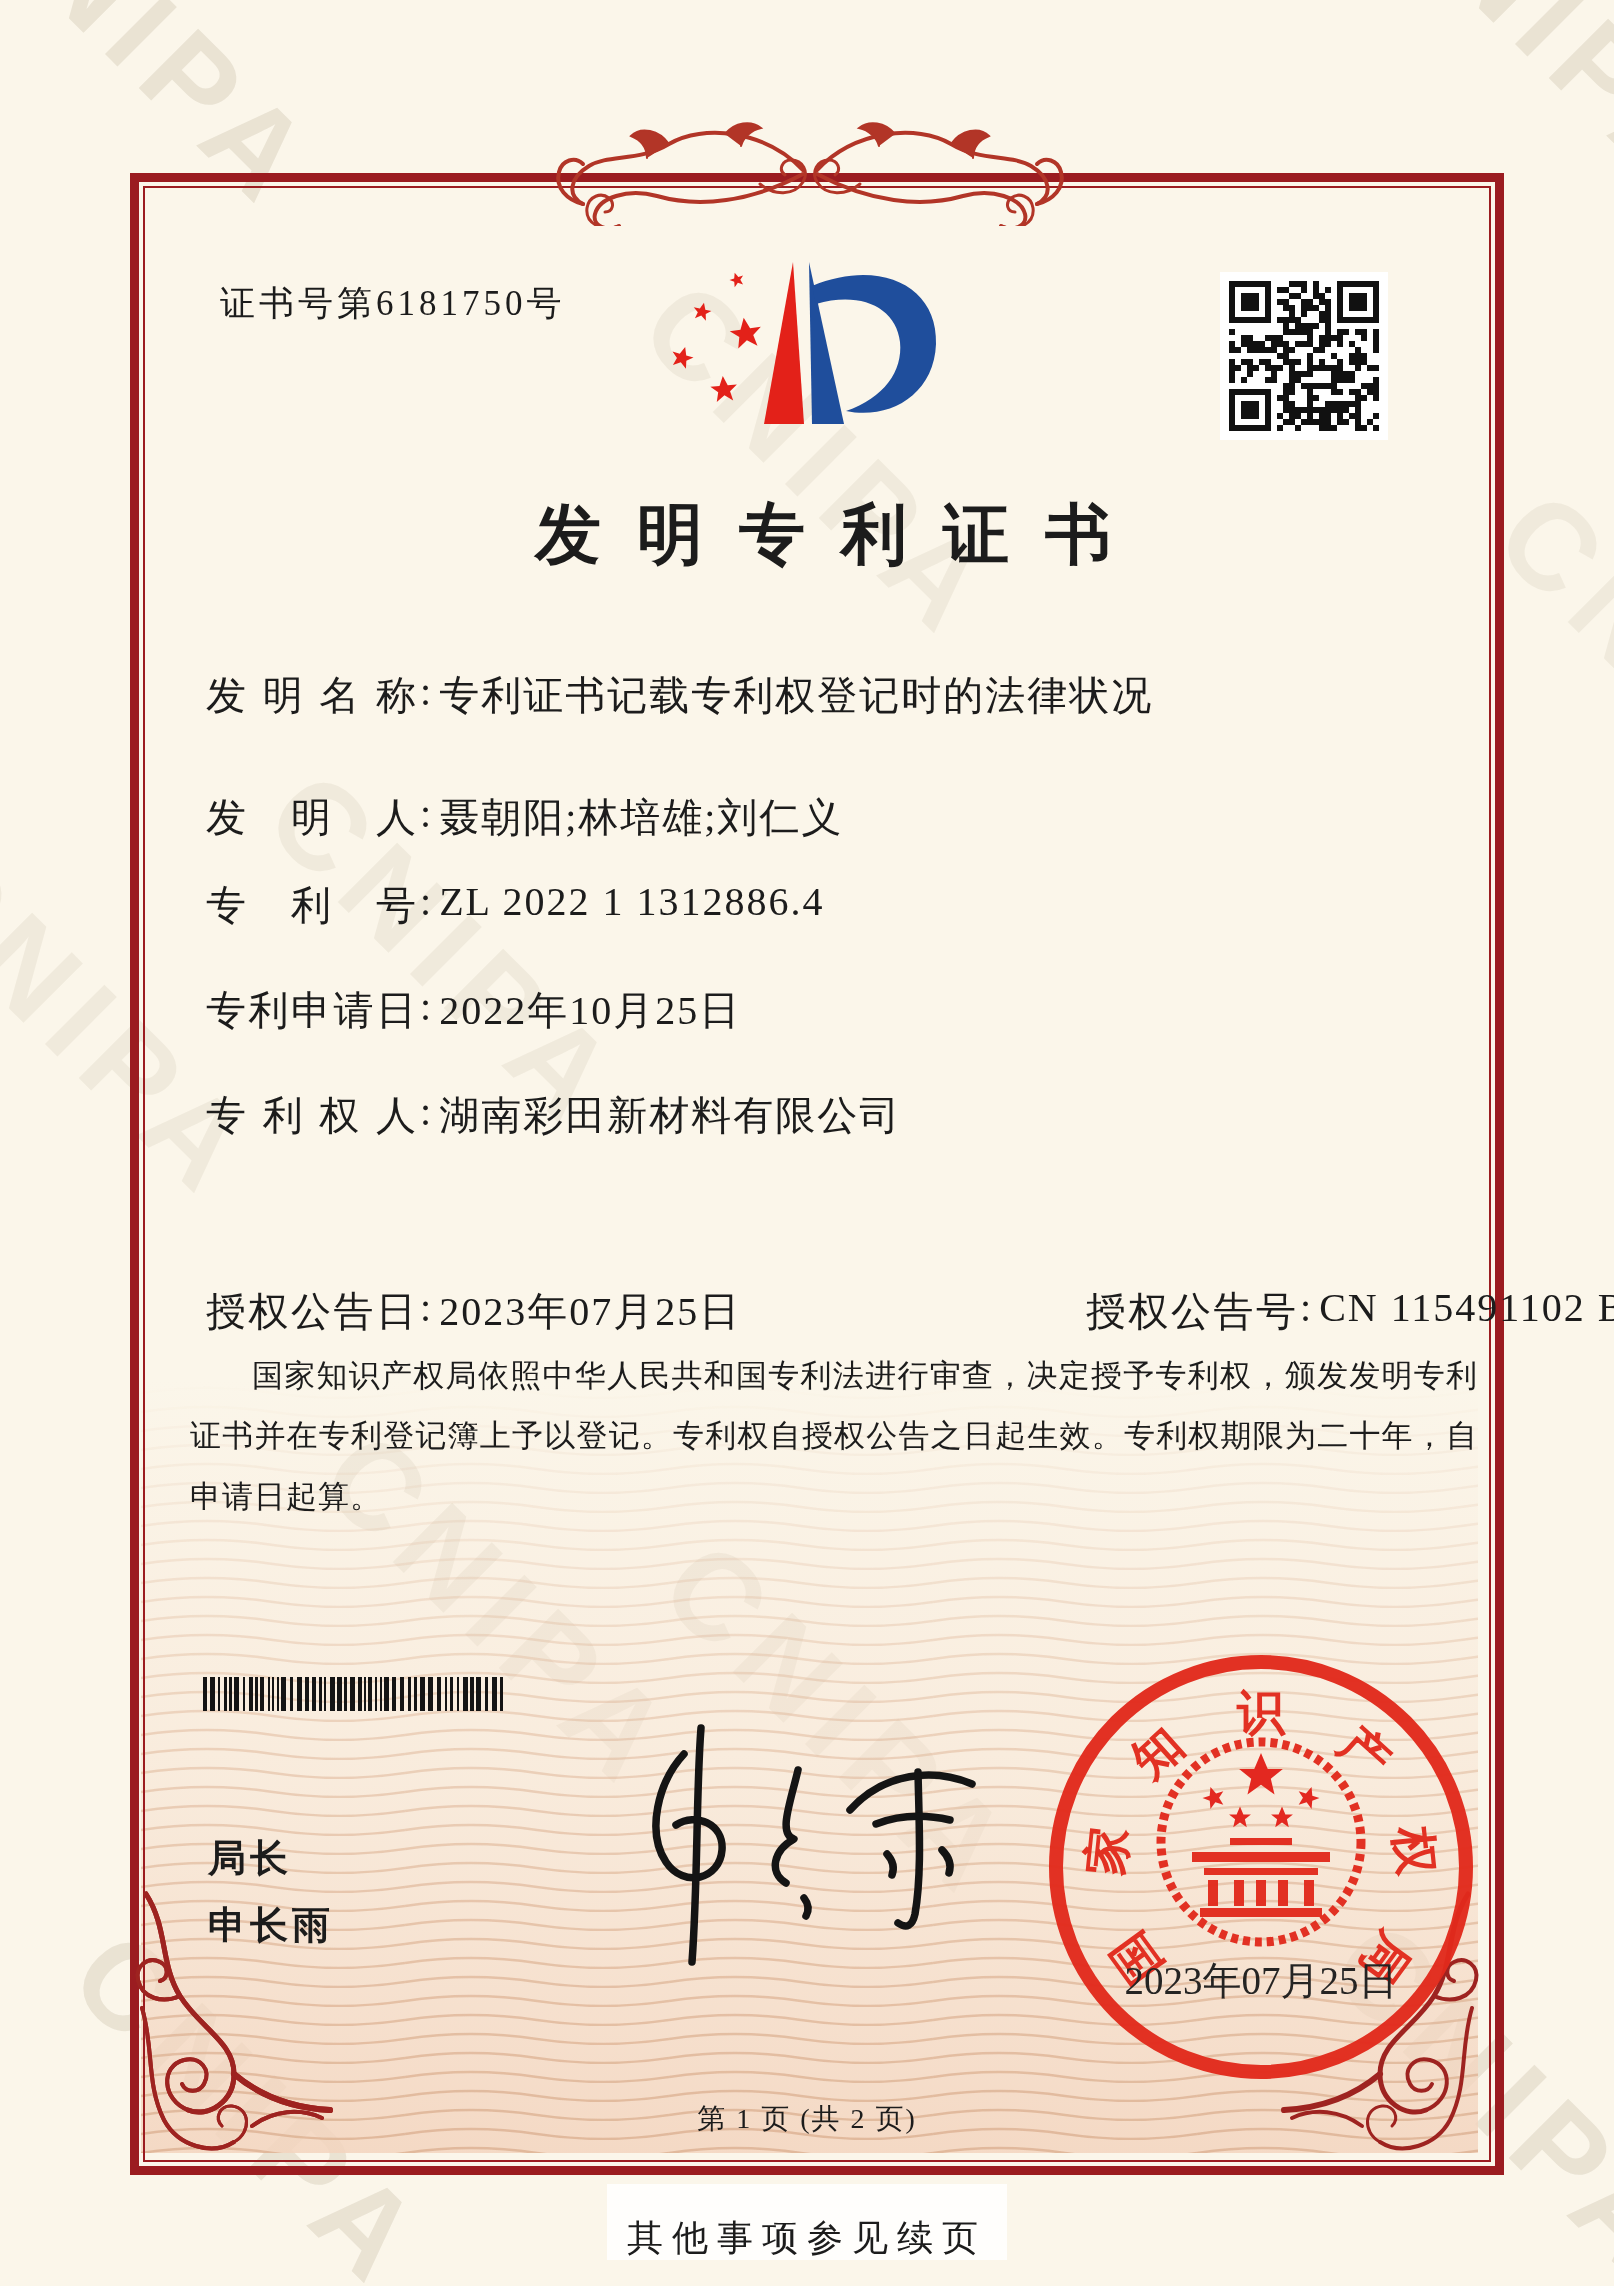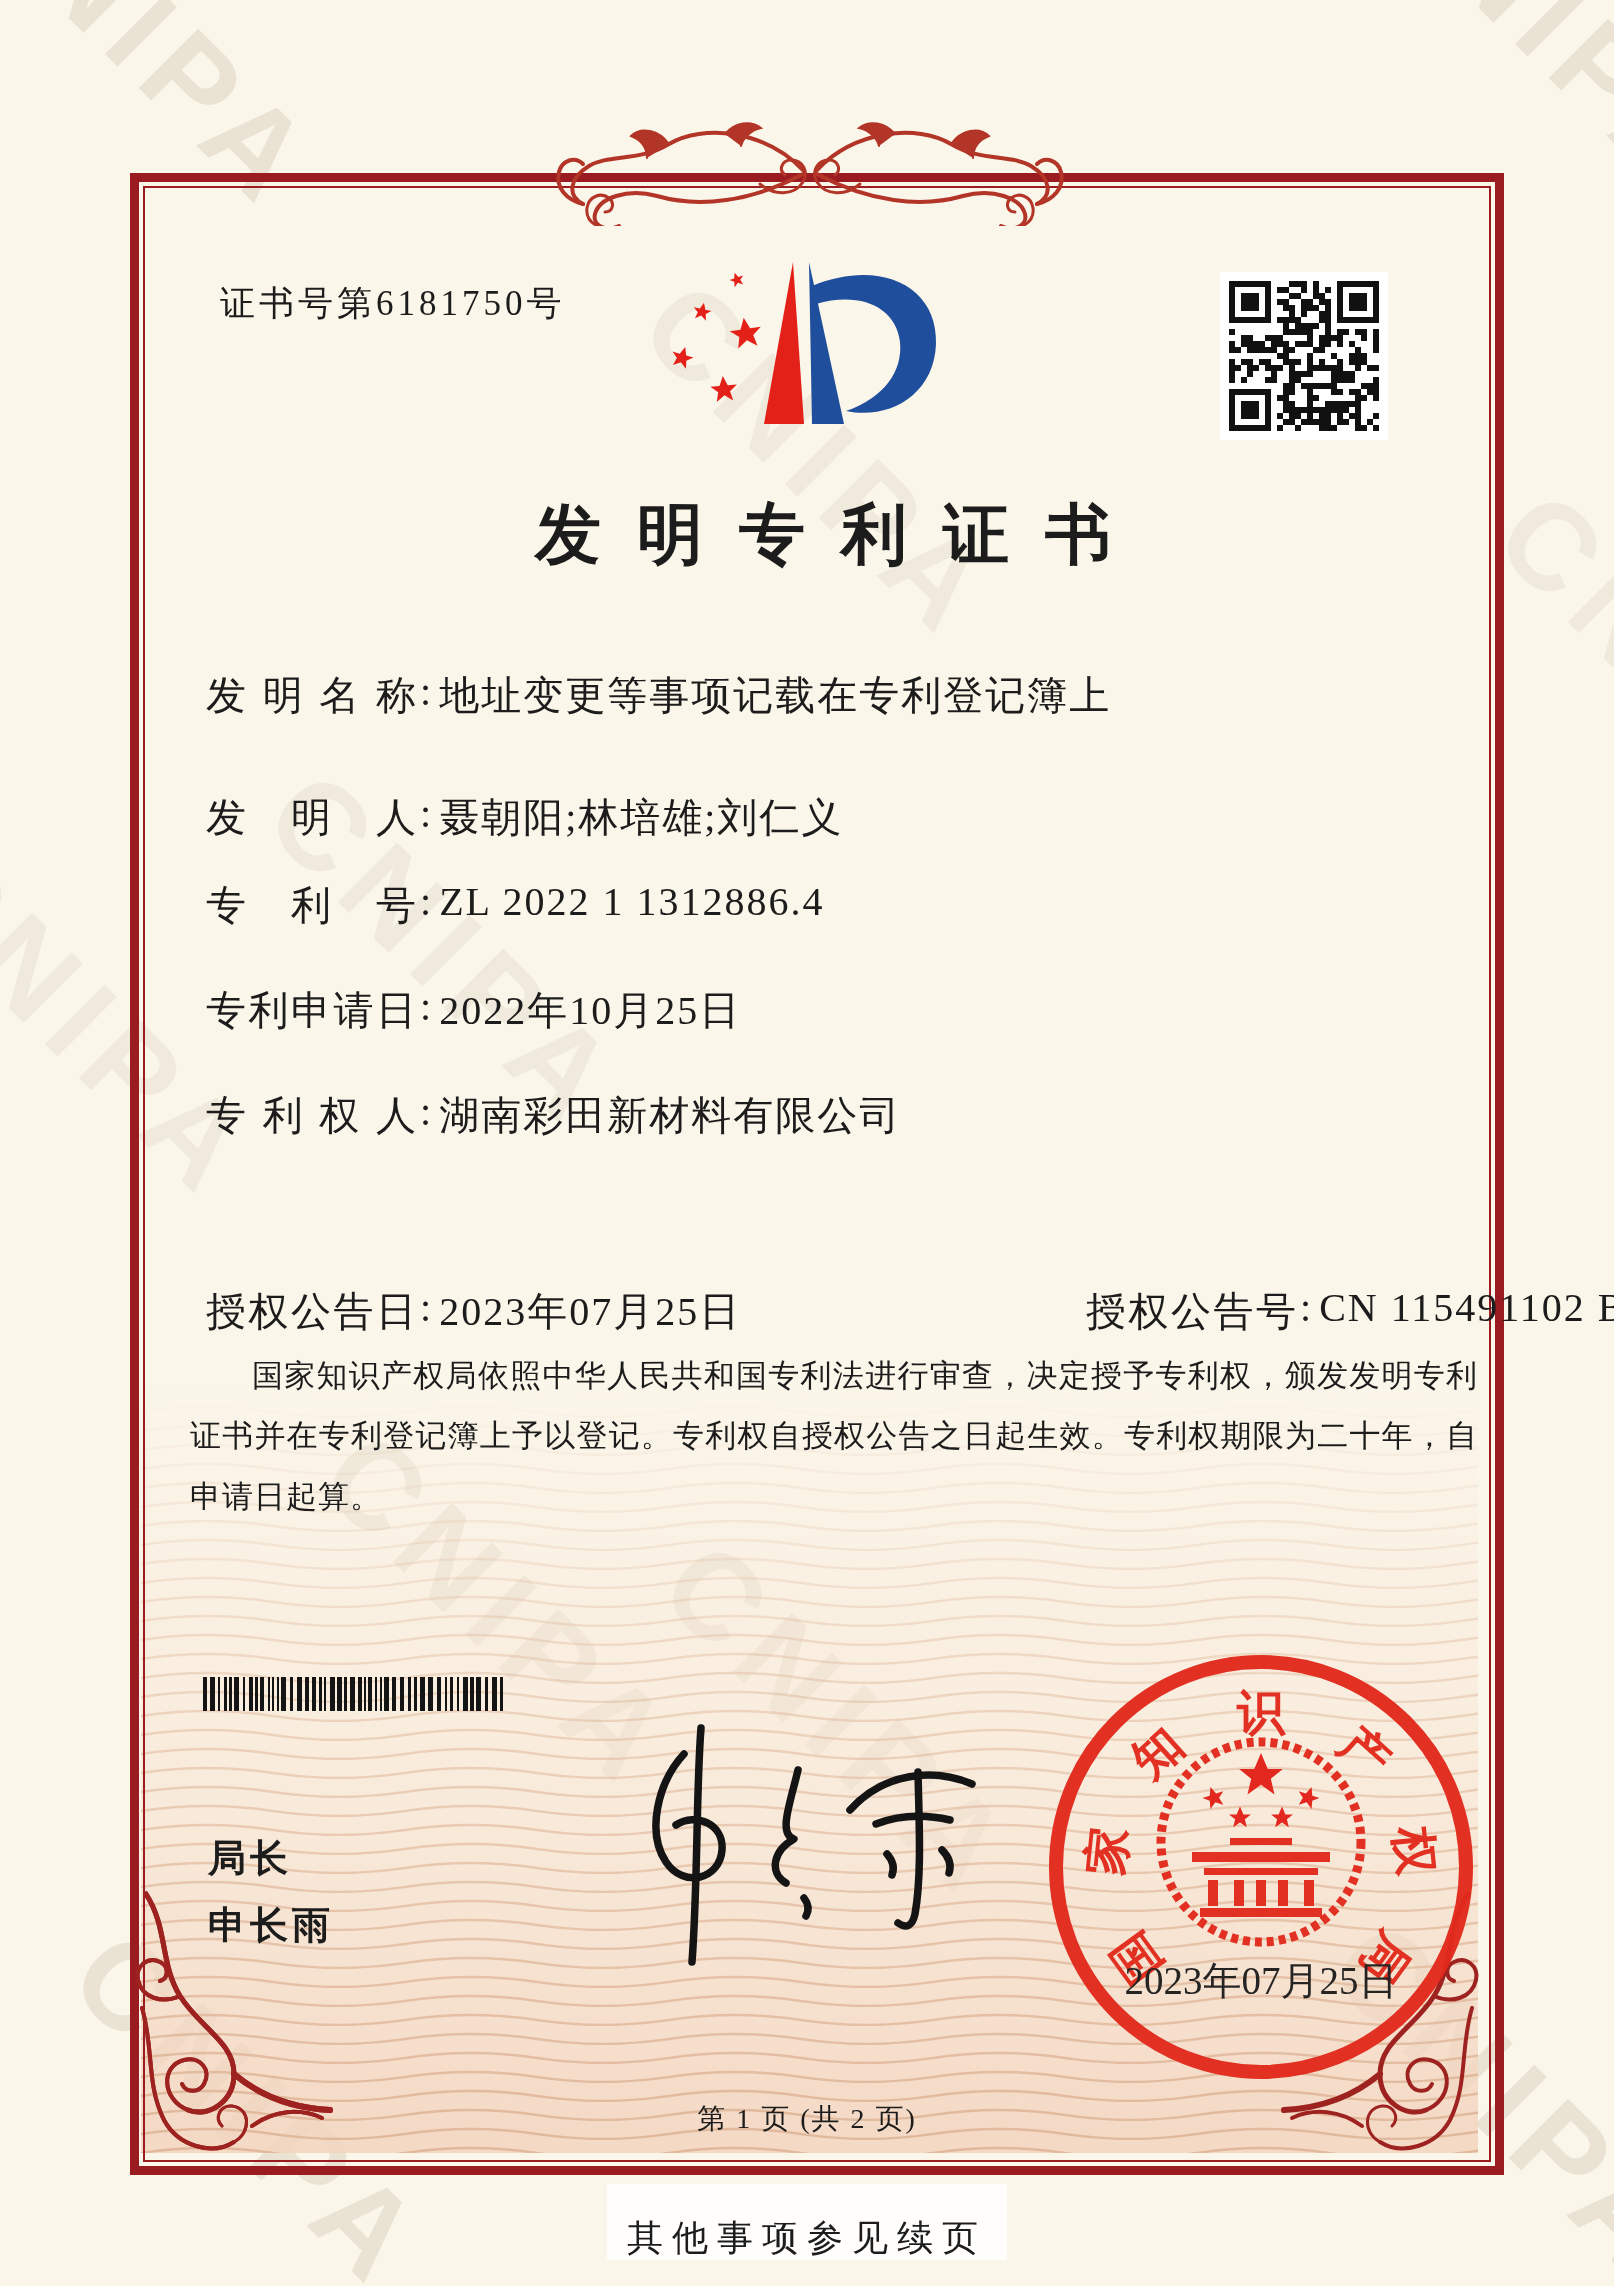--- a/index.html
+++ b/index.html
@@ -396,21 +396,21 @@
               <rect x="132" y="144" width="6" height="6"></rect>
               <rect x="144" y="144" width="6" height="6"></rect>
             </g>
         </g>
       </svg>
     </div>
 
     <div class="doc-title">发明专利证书</div>
 
     <div class="frow" style="top:668px">
-      <span class="flabel">发明名称</span><span class="fcolon">:</span><span class="fvalue">地址变更等事项记载在专利登记簿上</span>
+      <span class="flabel">发明名称</span><span class="fcolon">:</span><span class="fvalue">专利证书记载专利权登记时的法律状况</span>
     </div>
     <div class="frow" style="top:790px">
       <span class="flabel">发明人</span><span class="fcolon">:</span><span class="fvalue">聂朝阳;林培雄;刘仁义</span>
     </div>
     <div class="frow" style="top:878px">
       <span class="flabel">专利号</span><span class="fcolon">:</span><span class="fvalue">ZL 2022 1 1312886.4</span>
     </div>
     <div class="frow" style="top:983px">
       <span class="flabel">专利申请日</span><span class="fcolon">:</span><span class="fvalue">2022年10月25日</span>
     </div>

